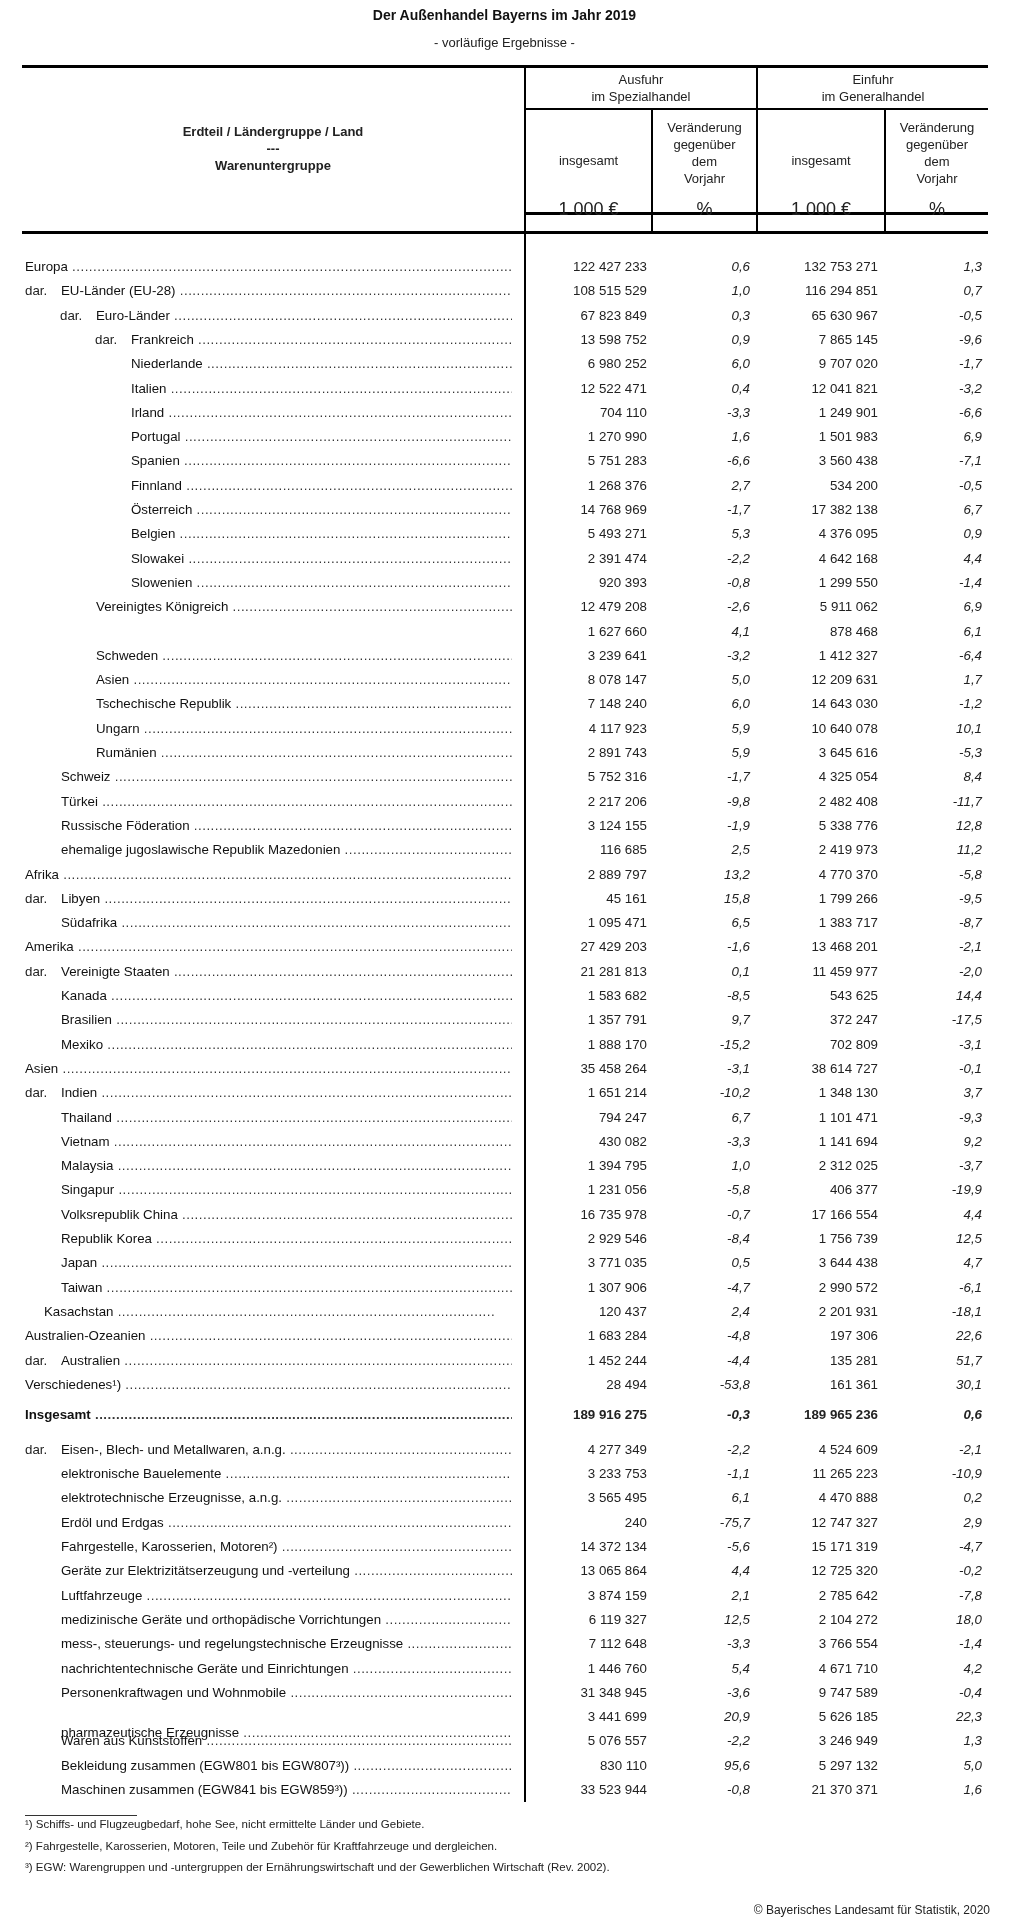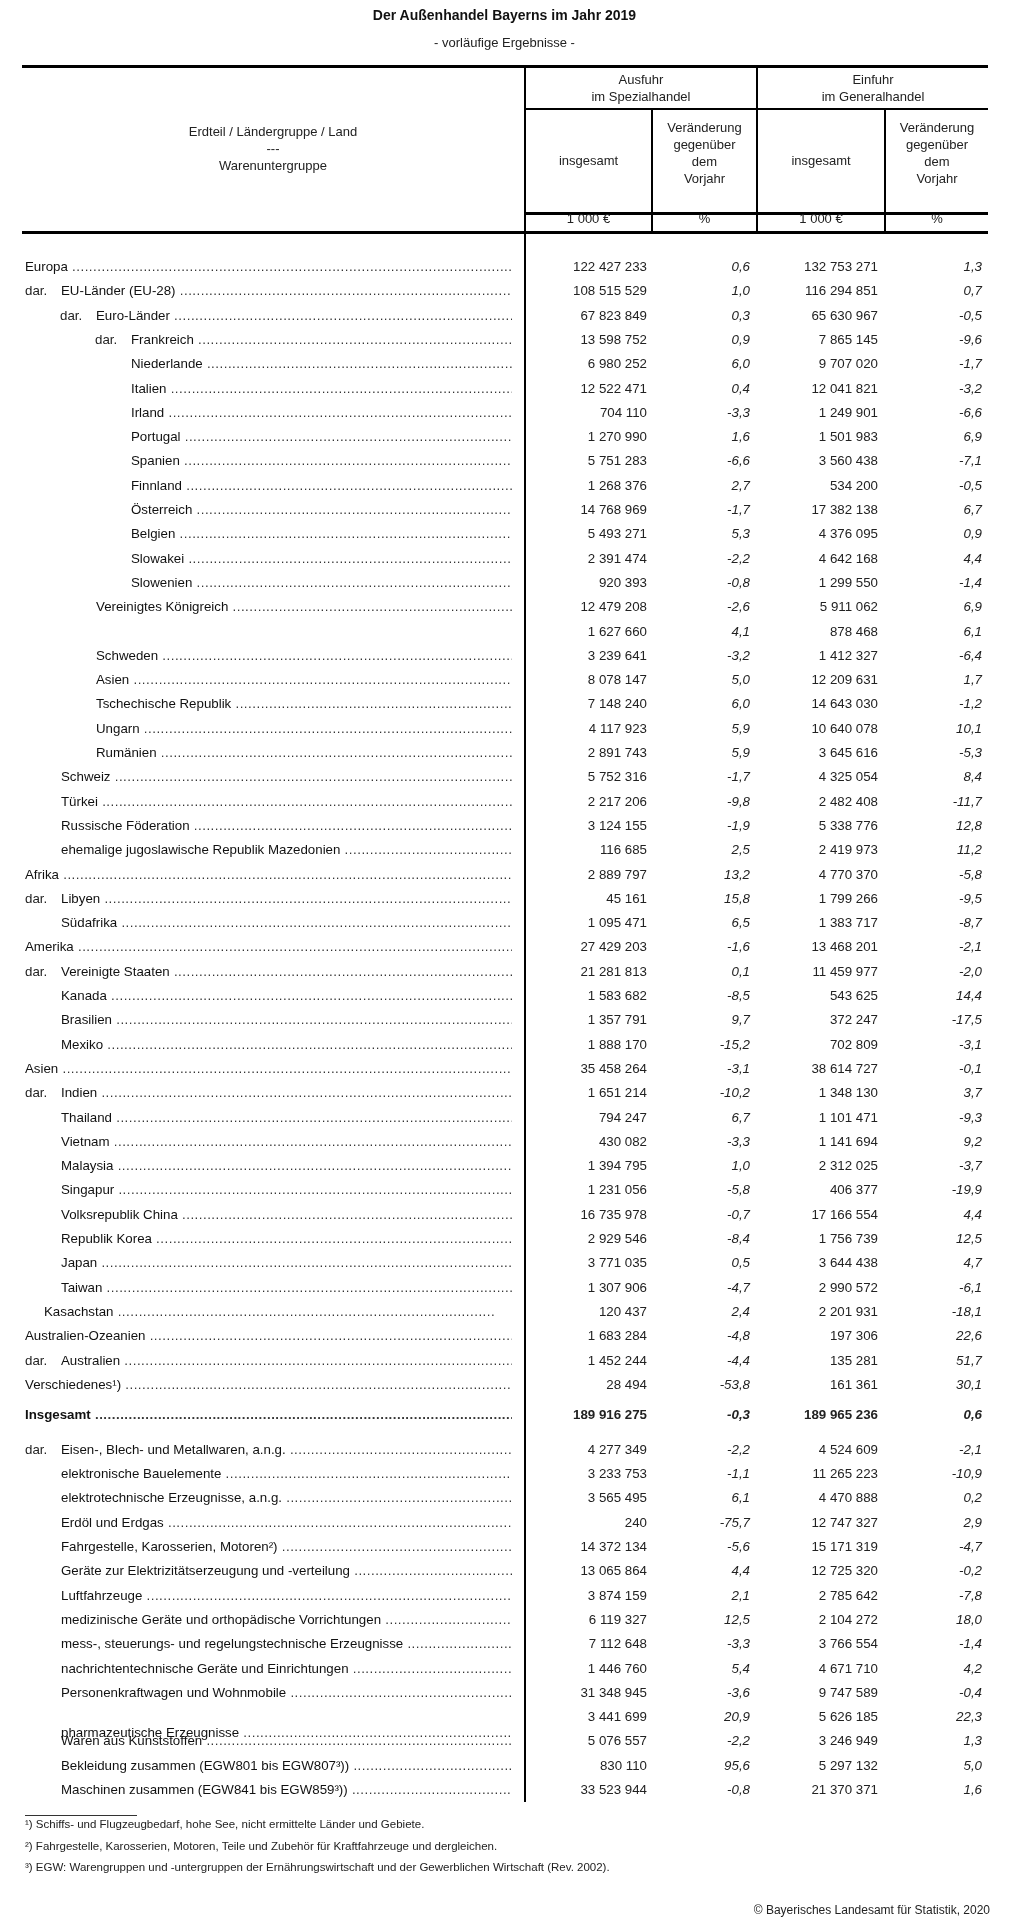--- a/index.html
+++ b/index.html
@@ -4,21 +4,21 @@
 <style>
   html, body { margin: 0; padding: 0; background: #ffffff; }
   body { width: 1009px; height: 1932px; position: relative; overflow: hidden;
          font-family: "Liberation Sans", "DejaVu Sans", sans-serif; color: #111; }
   .abs { position: absolute; }
   .title { left: 0; width: 1009px; top: 7px; text-align: center; font-weight: bold; font-size: 14px; }
   .subtitle { left: 0; width: 1009px; top: 35px; text-align: center; font-size: 13px; color: #222; }
   .hline { position: absolute; background: #000; }
   .vline { position: absolute; background: #000; }
   .hdr { position: absolute; font-size: 13px; text-align: center; line-height: 17px; color: #222; }
-  .unit { position: absolute; font-size: 13px; text-align: center; top: 211px; color: #222; }
+  .unit { position: absolute; font-size: 18px; text-align: center; top: 199px; color: #222; }
   #rows { position: absolute; left: 0; top: 0; width: 1009px; }
   .row { position: absolute; left: 0; width: 1009px; height: 22px; font-size: 13.3px; line-height: 22px; }
   .row .label { position: absolute; left: 25px; width: 487px; overflow: hidden; white-space: nowrap; }
   .row .label .lbl-inner { position: relative; display: block; white-space: nowrap; overflow: hidden; }
   .row .label .lbl-inner::after { content: " ........................................................................................................................................................................................................"; color: #333; letter-spacing: 0.5px; }
   .row .dar { position: absolute; font-size: 13.3px; color: #222; }
   .row .num { position: absolute; text-align: right; white-space: nowrap; color: #222; }
   .row .c1 { left: 540px; width: 107px; }
   .row .c2 { left: 660px; width: 90px; font-style: italic; }
   .row .c3 { left: 766px; width: 112px; }
@@ -36,21 +36,21 @@
 <div class="hline" style="left:22px; top:65px; width:966px; height:3px;"></div>
 <div class="hline" style="left:525px; top:108px; width:463px; height:2px;"></div>
 <div class="hline" style="left:525px; top:212px; width:463px; height:3px;"></div>
 <div class="hline" style="left:22px; top:231px; width:966px; height:3px;"></div>
 
 <div class="vline" style="left:524px; top:66px; width:2px; height:1736px;"></div>
 <div class="vline" style="left:651px; top:108px; width:2px; height:125px;"></div>
 <div class="vline" style="left:756px; top:66px; width:2px; height:167px;"></div>
 <div class="vline" style="left:884px; top:108px; width:2px; height:125px;"></div>
 
-<div class="hdr" style="left:22px; width:502px; top:123px;">
+<div class="hdr" style="left:22px; width:502px; top:123px;font-weight:bold;">
   <div>Erdteil / Ländergruppe / Land</div>
   <div>---</div>
   <div>Warenuntergruppe</div>
 </div>
 
 <div class="hdr" style="left:526px; width:230px; top:71px;">
   <div>Ausfuhr</div>
   <div>im Spezialhandel</div>
 </div>
 <div class="hdr" style="left:758px; width:230px; top:71px;">

